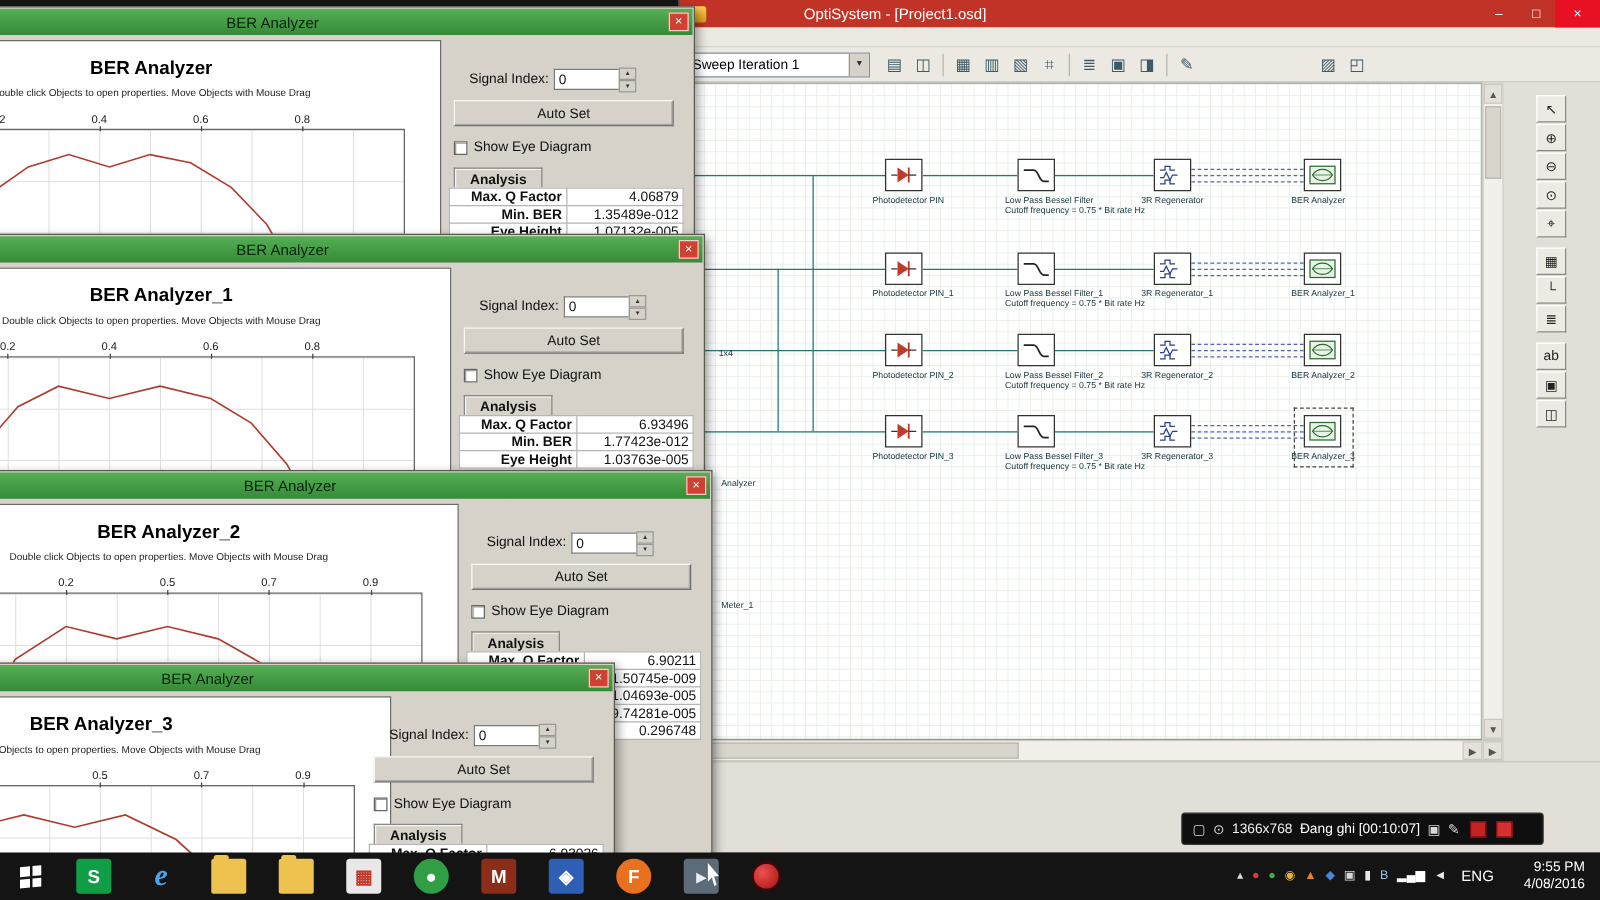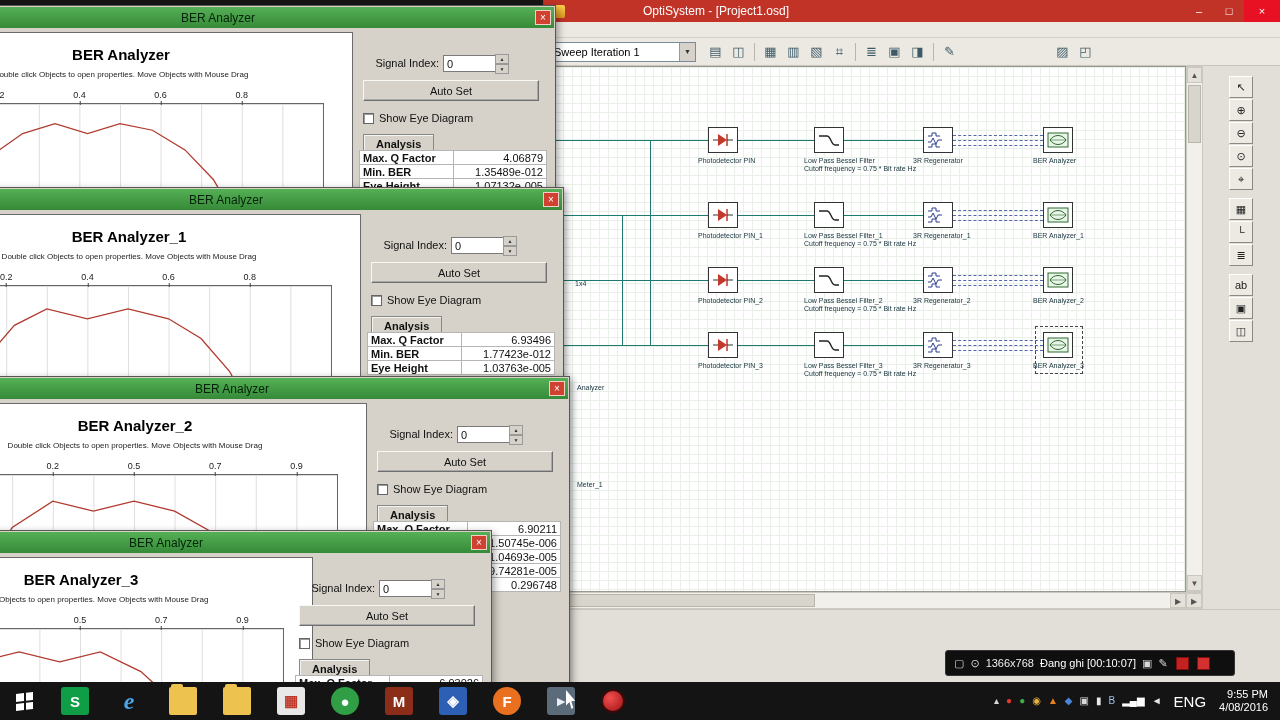--- a/index.html
+++ b/index.html
@@ -80,21 +80,21 @@
   .spin{width:14px;height:18px;display:flex;flex-direction:column;}
   .spin i{flex:1;font-size:5px;line-height:8px;text-align:center;background:#d6d2ca;border:1px solid #999;font-style:normal;color:#333;}
   .autoset{position:absolute;top:48px;left:6px;right:10px;height:21px;background:#d6d2ca;text-align:center;line-height:21px;
     border:1px solid;border-color:#f8f8f4 #6f6f6f #6f6f6f #f8f8f4;box-shadow:inset -1px -1px 0 #a9a9a9;}
   .chk-row{position:absolute;top:80px;left:6px;display:flex;align-items:center;gap:5px;}
   .chk{width:11px;height:11px;background:#fff;border:1px solid #666;box-shadow:inset 1px 1px 0 #9a9a9a;}
   .tab{position:absolute;top:102px;left:6px;padding:3px 12px;font-weight:bold;background:#d6d2ca;
     border:1px solid #888;border-bottom:none;box-shadow:inset 1px 1px 0 #f4f4f0;}
   .anl{position:absolute;top:118px;left:2px;right:2px;border-collapse:collapse;background:#fff;border:1px solid #777;width:188px;}
   .anl td{border:1px solid #b5b5b5;height:14px;font-size:11px;padding:0 3px;white-space:nowrap;}
-  .anl td.lbl{font-weight:bold;width:50%;}
+  .anl td.lbl{font-weight:bold;width:50%;text-align:right;}
   .anl td.val{text-align:right;}
 
   
   #rec-overlay{position:absolute;left:945px;top:650px;width:290px;height:26px;background:#0f0f0f;border:1px solid #333;
     border-radius:3px;display:flex;align-items:center;gap:6px;padding:0 8px;color:#ddd;font-size:11px;z-index:90;}
   .ric{font-size:11px;color:#d8d8d8;}
   .rres{color:#eee;}
   .rstat{color:#fff;}
   .rec-btn{width:13px;height:13px;background:#c42222;border:1px solid #7d0f0f;margin-left:2px;}
   .rec-btn.stop{background:#d43030;}
@@ -108,21 +108,21 @@
   .tapp{width:28px;height:28px;margin:0 13px;display:flex;align-items:center;justify-content:center;
     font-size:15px;font-weight:bold;border-radius:3px;}
   .shape-plain{background:none;font-family:"Liberation Serif",serif;font-style:italic;font-size:24px;font-weight:bold;}
   .shape-round{border-radius:50%;}
   .shape-folder{position:relative;border-radius:2px;}
   .shape-folder::before{content:"";position:absolute;left:2px;top:-3px;width:12px;height:4px;background:inherit;border-radius:2px 2px 0 0;}
   .shape-record{border-radius:50%;width:24px;height:24px;background:radial-gradient(circle at 35% 35%,#f05050,#a01010);border:2px solid #3a0a0a;}
   .traywrap{margin-left:auto;display:flex;align-items:center;}
   #tray-icons{display:flex;align-items:center;gap:7px;}
   .tricon{font-size:10px;line-height:12px;}
-  .lang{color:#fff;font-size:15px;margin:0 13px 0 12px;}
+  .lang{color:#fff;font-size:12px;margin:0 24px 0 12px;}
   .clock{text-align:right;font-size:11px;color:#fff;line-height:13px;margin-right:12px;}
 
   
   #cursor{position:absolute;left:566px;top:690px;width:13px;height:19px;background:#fff;z-index:300;
     clip-path:polygon(0% 0%,0% 82%,27% 63%,42% 100%,56% 94%,41% 59%,70% 57%);
     filter:drop-shadow(1px 1px 0 #000);}
 </style>
 </head>
 <body>
 
@@ -500,21 +500,21 @@
         </div>
         <div class="tab">Analysis</div>
         <table class="anl">
           <tbody>
           <tr>
               <td class="lbl">Max. Q Factor</td>
               <td class="val">6.90211</td>
             </tr>
           <tr>
               <td class="lbl">Min. BER</td>
-              <td class="val">1.50745e-006</td>
+              <td class="val">1.50745e-009</td>
             </tr>
           <tr>
               <td class="lbl">Eye Height</td>
               <td class="val">1.04693e-005</td>
             </tr>
           <tr>
               <td class="lbl">Threshold</td>
               <td class="val">9.74281e-005</td>
             </tr>
           <tr>

